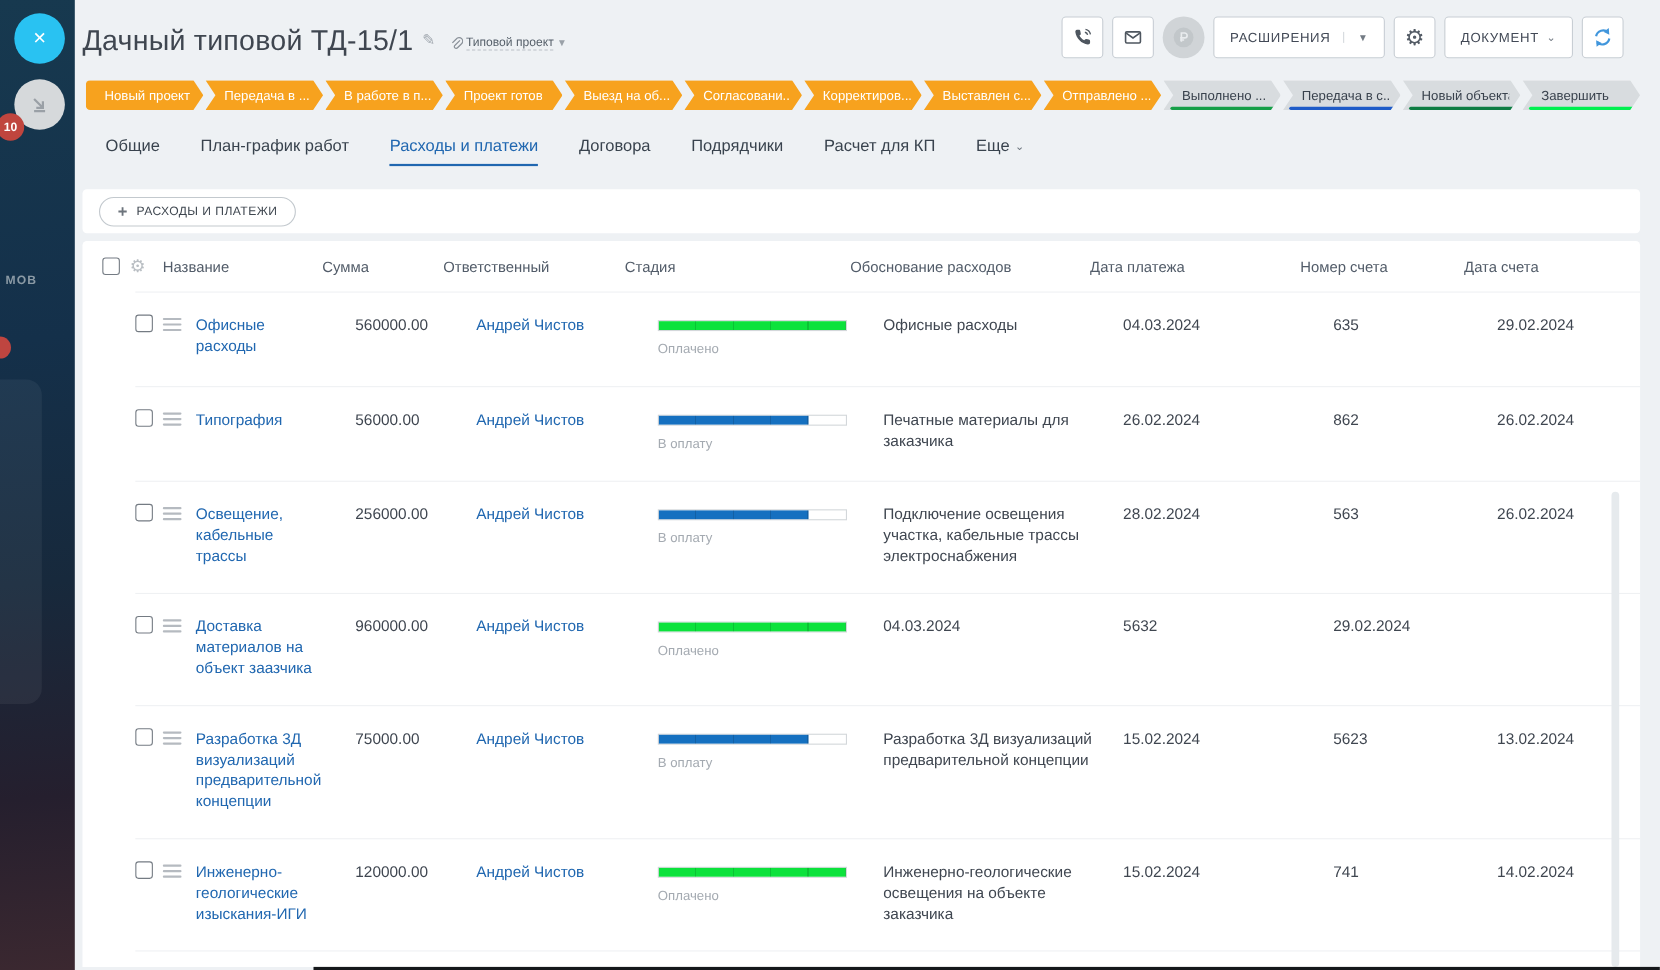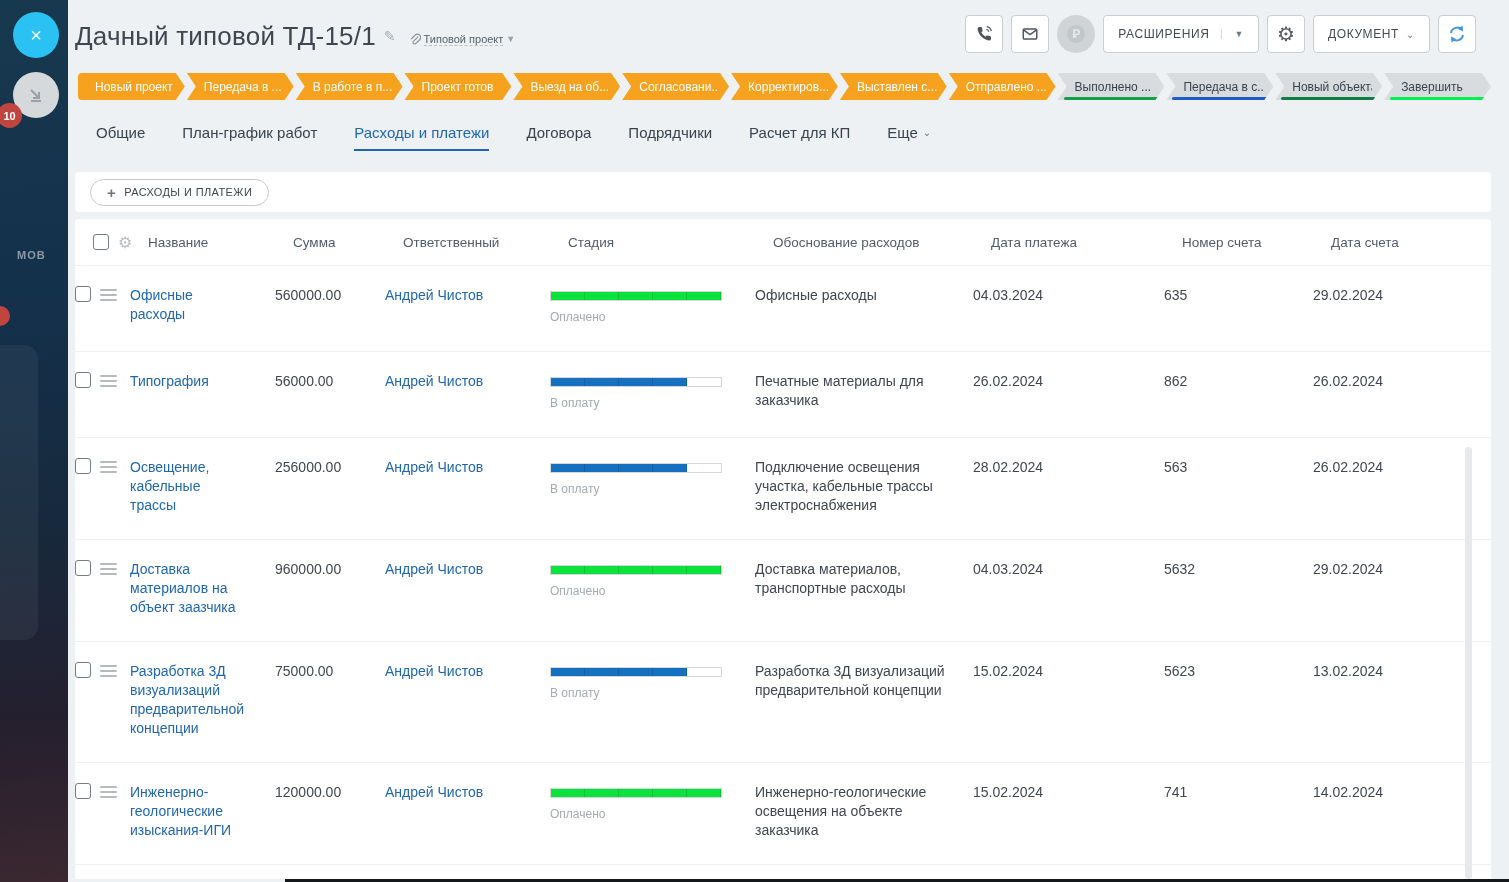--- a/index.html
+++ b/index.html
@@ -15,21 +15,21 @@
   .sidebar{ position:absolute; left:0; top:0; width:68px; height:882px;
     background:linear-gradient(175deg,#17394f 0%,#14304a 35%,#17293c 60%,#251f2e 82%,#3b2830 100%); overflow:hidden;}
   .side-panel{ position:absolute; left:0; top:345px; width:38px; height:295px;
     background:rgba(255,255,255,.055); border-radius:0 14px 14px 0; }
   .close-pill{ position:absolute; left:13px; top:12px; width:46px; height:46px; border:none;
     border-radius:23px; background:#29c2f2; color:#fff; font-size:20px; cursor:pointer; display:flex;align-items:center;justify-content:center;}
   .min-pill{ position:absolute; left:13px; top:72px; width:46px; height:46px; border:none;
     border-radius:23px; background:#d6d9db; cursor:pointer; display:flex;align-items:center;justify-content:center;}
   .badge10{ position:absolute; left:-3px; top:103px; min-width:25px; height:25px; border-radius:13px;
     background:#c0453e; color:#fff; font-size:11px; font-weight:bold; display:flex; align-items:center; justify-content:center; padding:0 4px;}
-  .side-text{ position:absolute; left:17px; top:249px; color:#8b9aa5; font-size:11px; font-weight:bold; letter-spacing:1px;}
+  .side-text{ position:absolute; left:5px; top:249px; color:#8b9aa5; font-size:11px; font-weight:bold; letter-spacing:1px;}
   .badge-dot{ position:absolute; left:-10px; top:306px; width:20px; height:20px; border-radius:10px; background:#bf4540;}
 
   
   .main{ position:absolute; left:68px; top:0; right:0; bottom:0; }
   .topbar{ display:flex; justify-content:space-between; align-items:center; padding:15px 33px 0 7px; }
   .title-wrap{ display:flex; align-items:center; gap:8px; padding-top:4px;}
   .page-title{ font-size:26px; font-weight:300; color:#3f4650; letter-spacing:.2px;}
   .pencil{ color:#a2a9b0; font-size:14px; }
   .proj-link{ display:flex; align-items:center; gap:3px; margin-left:4px; padding-top:6px;}
   .proj-link span.lnk{ font-size:11px; color:#555f69; border-bottom:1px dashed #b9bfc6; cursor:pointer;}
@@ -68,21 +68,21 @@
     font-size:11px; color:#3f4750; letter-spacing:.4px; display:flex; align-items:center; gap:8px; cursor:pointer; font-family:inherit;}
   .plus{ color:#6d747c; font-size:15px; font-weight:bold; line-height:1;}
 
   .card.table{ margin-top:7px; height:660px; border-radius:4px 4px 0 0; overflow:hidden; position:relative;}
   .grid{ display:grid; grid-template-columns:25px 30px 145px 110px 165px 205px 218px 191px 149px 1fr; padding-left:18px;}
   .thead{ height:46px; align-items:center; font-size:13.5px; color:#525c69;}
   .cb{ width:16px; height:16px; border:1px solid #747b83; border-radius:3px; background:#fff; display:inline-block; cursor:pointer;}
   .hdr-gear{ color:#b9bec3; font-size:16px; cursor:pointer;}
   .col-head{ padding-right:22px; white-space:nowrap; overflow:hidden; cursor:pointer;}
 
-  .row{ border-top:1px solid #eff1f3; padding:20px 0 24px; align-items:start; font-size:14px; color:#3f4650;}
+  .row{ border-top:1px solid #eff1f3; padding:20px 0 24px; align-items:start; font-size:14px; color:#3f4650;margin-left:48px;}
   .row .cell{ padding-right:14px; line-height:19px;}
   .burger{ width:17px; display:flex; flex-direction:column; gap:3px; margin-top:3px; cursor:pointer;}
   .burger i{ height:2px; background:#b5bac0; border-radius:1px; display:block;}
   a.rowlink{ color:var(--link); text-decoration:none; cursor:pointer; display:inline-block; max-width:112px; line-height:19px;}
   a.resp{ max-width:150px; }
   .justif{ max-width:205px; display:inline-block; }
 
   .bar{ position:relative; width:172px; height:10px; background:#fff; border:1px solid #d3d7da; margin-top:5px;}
   .bar-fill{ position:absolute; left:0; top:0; bottom:0;
     background-image:repeating-linear-gradient(90deg, transparent 0 33px, rgba(0,0,0,.14) 33px 34px);}
@@ -336,21 +336,20 @@
             </div>
             <div class="cell"><a class="rowlink">Доставка материалов на объект заазчика</a></div>
             <div class="cell">960000.00</div>
             <div class="cell"><a class="rowlink resp">Андрей Чистов</a></div>
             <div class="cell">
               <div class="bar">
                 <div class="bar-fill paid" style="width: 100%;"></div>
               </div>
               <div class="bar-label">Оплачено</div>
             </div>
-            <div class="cell"><span class="justif">Доставка материалов, транспортные расходы</span></div>
             <div class="cell">04.03.2024</div>
             <div class="cell">5632</div>
             <div class="cell">29.02.2024</div>
           </div>
           <div class="grid row">
             <span class="cb"></span>
             <div class="burger">
               <i></i>
               <i></i>
               <i></i>

